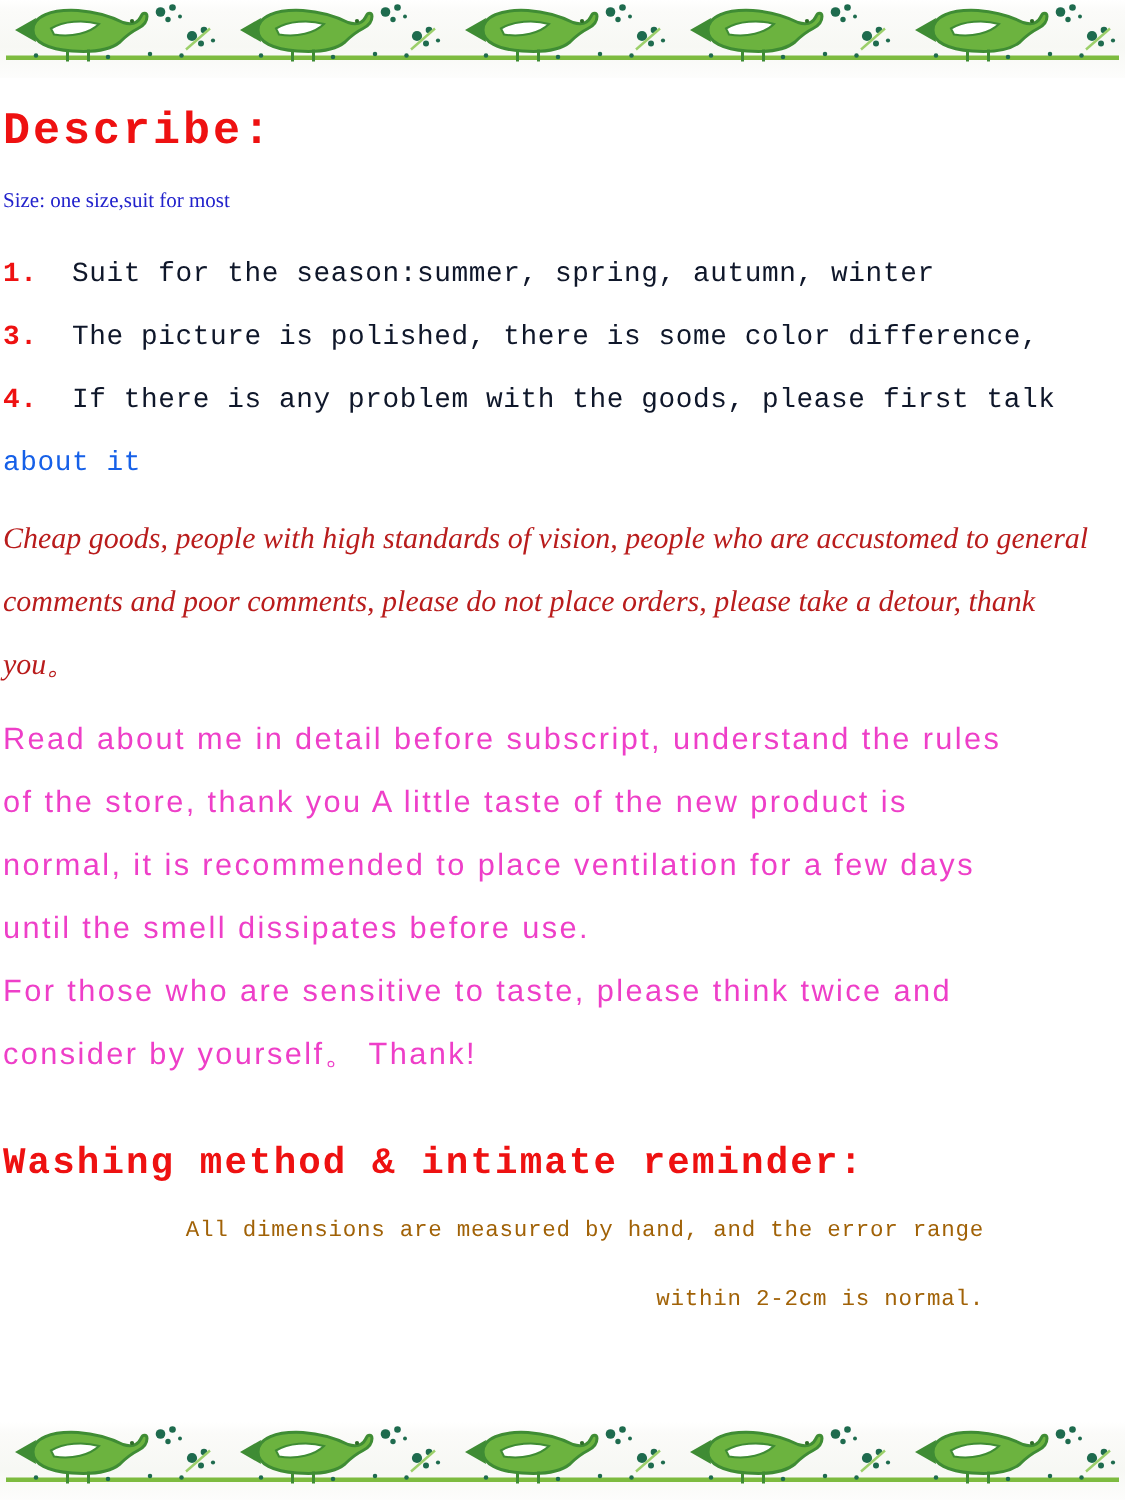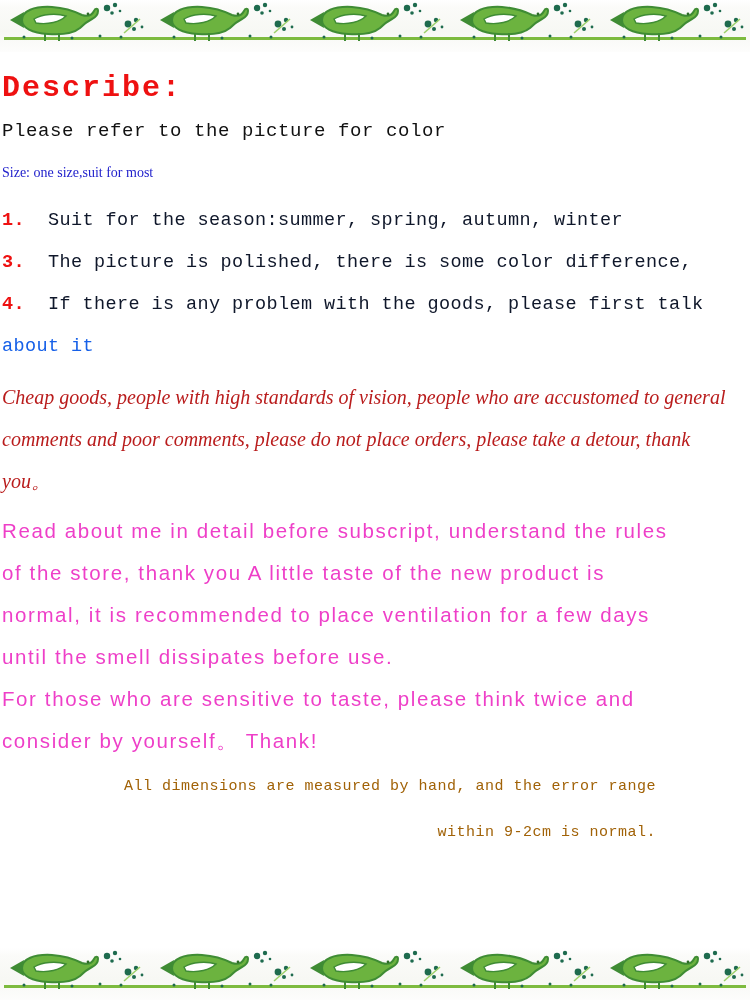--- a/index.html
+++ b/index.html
@@ -287,21 +287,20 @@
         <circle cx="117" cy="37" r="1.5" fill="#1e6b4e"></circle>
       </g>
     </svg>
   </div>
 </div>
 
 <div class="content">
 
   <div class="title-describe mono">Describe:</div>
 
-  <div class="line-black mono">Please refer to the picture for color</div>
 
   <div class="line-size">Size: one size,suit for most</div>
 
   <div class="num-list">
 
     <div class="num-item mono">
       <span class="idx">1.</span><span class="txt">Suit for the season:summer, spring, autumn, winter</span>
     </div>
 
 
@@ -320,24 +319,25 @@
 
   <div class="pink-block">
     <span class="pink-line">Read about me in detail before subscript, understand the rules</span>
     <span class="pink-line">of the store, thank you A little taste of the new product is</span>
     <span class="pink-line">normal, it is recommended to place ventilation for a few days</span>
     <span class="pink-line">until the smell dissipates before use.</span>
     <span class="pink-line">For those who are sensitive to taste, please think twice and</span>
     <span class="pink-line">consider by yourself。 Thank!</span>
   </div>
 
+  <div class="title-washing mono">Washing method &amp; intimate reminder:</div>
 
   <div class="wash-line mono">All dimensions are measured by hand,  and the error range</div>
 
-  <div class="wash-line mono">within 9-2cm is normal.</div>
+  <div class="wash-line mono">within 2-2cm is normal.</div>
 </div>
 
 <div class="bird-band bottom">
   <div class="band-ground"></div>
 
   <div class="bird-unit" style="left:4px;">
     <svg class="bird-svg" width="150" height="44" viewBox="0 0 150 44" xmlns="http://www.w3.org/2000/svg">
       <g>
         <path d="M6 20 L20 12 L19 20 L20 28 Z" fill="#3f8c34"></path>
         <path d="M18 20 C18 11, 30 6, 48 7 C62 8, 72 12, 78 15 C84 17, 88 15, 90 11 C91 8, 94 8, 94 11 C94 14, 92 17, 88 19 C84 21, 80 24, 76 28 C70 33, 58 35, 44 34 C28 33, 18 28, 18 20 Z" fill="#6cb33f" stroke="#3f8c34" stroke-width="2"></path>

